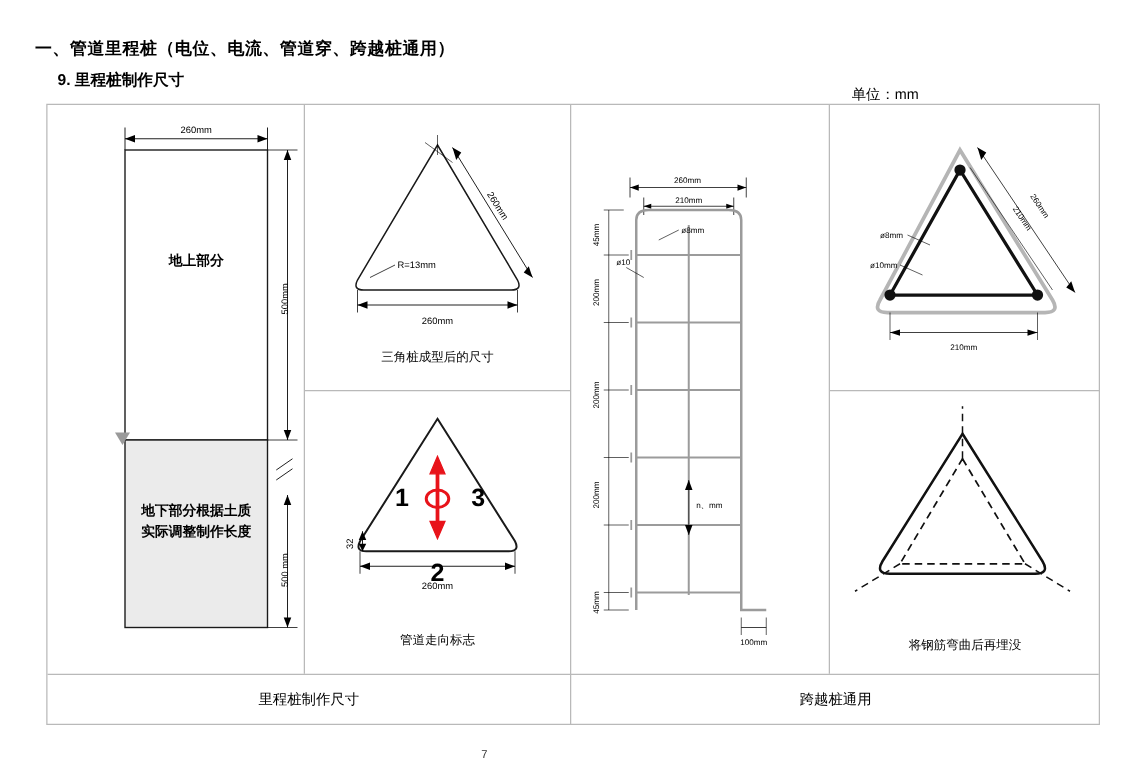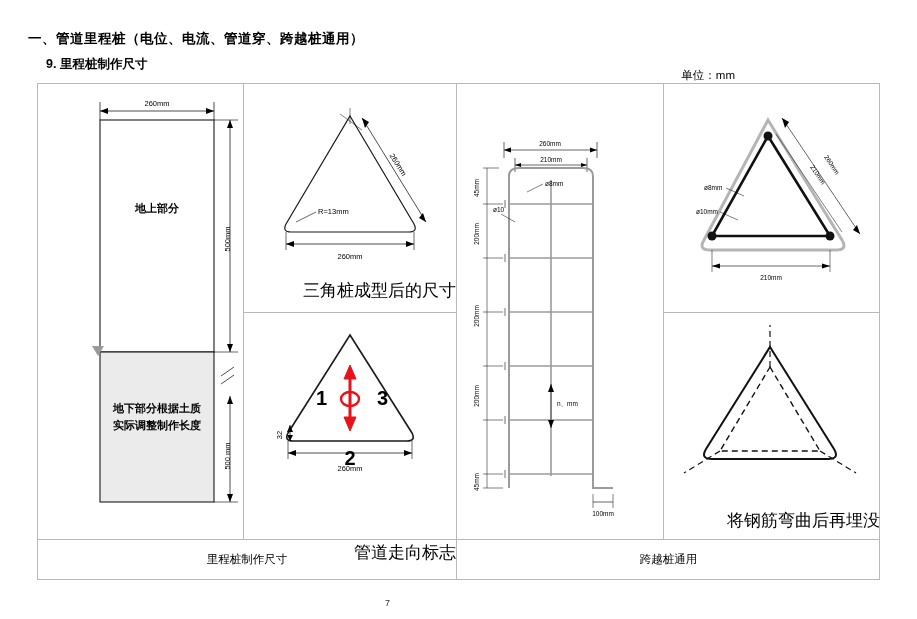--- a/index.html
+++ b/index.html
@@ -32,22 +32,22 @@
     position:absolute;left:37px;top:83px;
     width:843px;height:497px;
     border:1px solid #b9b9b9;
     box-sizing:border-box;
   }
   .cell{position:absolute;box-sizing:border-box;}
   .vline{position:absolute;top:0;width:1px;background:#b9b9b9;}
   .hline{position:absolute;left:0;height:1px;background:#b9b9b9;}
 
   .caption{
-    position:absolute;width:100%;text-align:right;
-    font-size:17px;
+    position:absolute;width:100%;text-align:center;
+    font-size:10px;
   }
 
   
   #c-left   {left:0;   top:0;   width:205px;height:455px;}
   #c-tri    {left:206px;top:0;  width:212px;height:228px;}
   #c-sign   {left:206px;top:229px;width:212px;height:226px;}
   #c-rebar  {left:419px;top:0;  width:206px;height:455px;}
   #c-bend   {left:626px;top:0;  width:216px;height:228px;}
   #c-buried {left:626px;top:229px;width:216px;height:226px;}
   #c-foot-l {left:0;   top:456px;width:418px;height:40px;}
@@ -170,21 +170,21 @@
         <polygon points="46,128 43,122 49,122" fill="#000"></polygon>
         <text class="dim-text" x="38" y="122" text-anchor="middle" transform="rotate(-90 38 122)">32</text>
 
         <line x1="44" y1="128" x2="44" y2="146" stroke="#000" stroke-width=".6"></line>
         <line x1="168" y1="128" x2="168" y2="146" stroke="#000" stroke-width=".6"></line>
         <line x1="44" y1="140" x2="168" y2="140" stroke="#000" stroke-width=".7"></line>
         <polygon points="44,140 52,137 52,143" fill="#000"></polygon>
         <polygon points="168,140 160,137 160,143" fill="#000"></polygon>
         <text class="dim-text" x="106" y="158" text-anchor="middle">260mm</text>
       </svg>
-      <div class="caption" style="top:192px;margin-top:36px;">管道走向标志</div>
+      <div class="caption" style="top:192px;">管道走向标志</div>
     </div>
 
     <div class="cell" id="c-rebar">
       <svg width="206" height="450" viewBox="0 0 206 450">
 
         <line x1="47" y1="58" x2="47" y2="74" stroke="#000" stroke-width=".6"></line>
         <line x1="140" y1="58" x2="140" y2="74" stroke="#000" stroke-width=".6"></line>
         <line x1="47" y1="66" x2="140" y2="66" stroke="#000" stroke-width=".6"></line>
         <polygon points="47,66 54,63.5 54,68.5" fill="#000"></polygon>
         <polygon points="140,66 133,63.5 133,68.5" fill="#000"></polygon>

